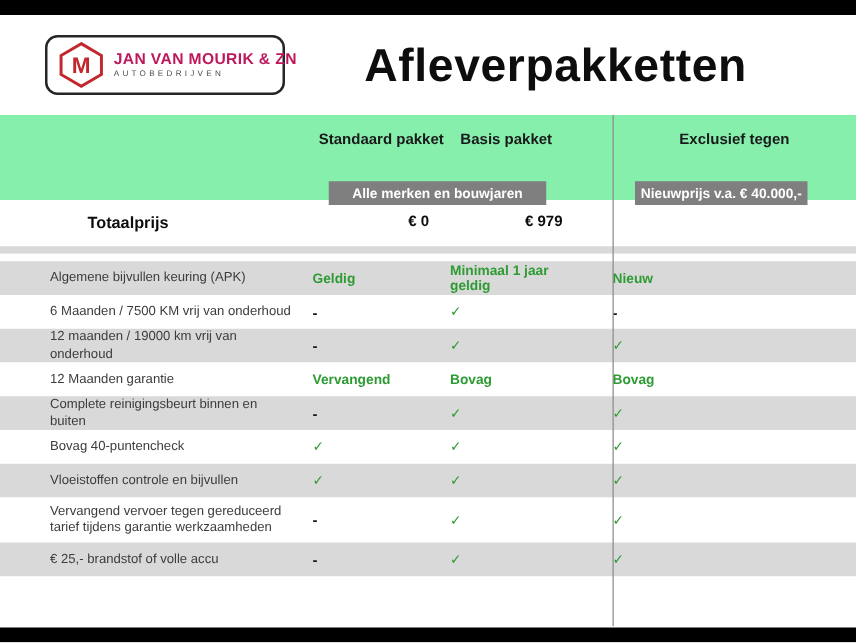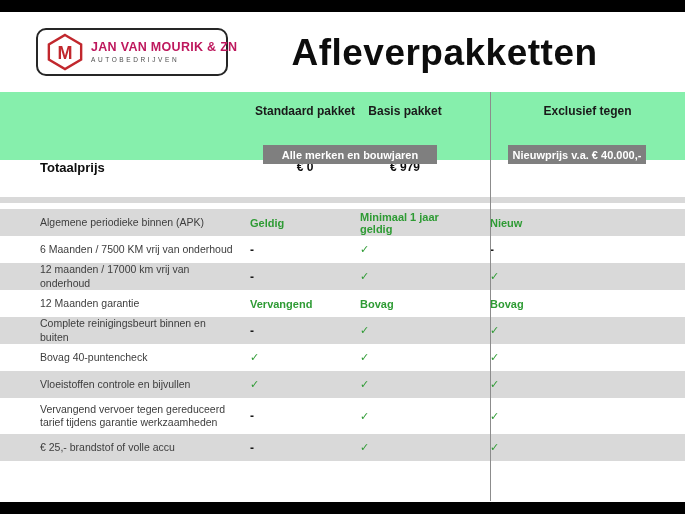--- a/index.html
+++ b/index.html
@@ -33,21 +33,21 @@
   .col-head.basis{left:360px;width:90px;}
   .col-head.excl{left:495px;width:185px;}
   .badge{
     position:absolute;top:33px;height:19px;background:#7f7f7f;color:#ffffff;
     font-size:11px;font-weight:bold;display:flex;align-items:center;justify-content:center;margin-top:20px;
   }
   .badge.left{left:263px;width:174px;}
   .badge.right{left:508px;width:138px;}
 
   
-  .totaal-row{display:flex;height:34px;background:#ffffff;}
+  .totaal-row{display:flex;align-items:center;height:34px;background:#ffffff;padding-left:30px;}
   .t-label{width:250px;padding-left:40px;box-sizing:border-box;font-size:13px;font-weight:bold;color:#0d0d0d;}
   .t-val{font-size:12px;font-weight:bold;color:#0d0d0d;text-align:center;}
   .t-val.std{width:110px;}
   .t-val.basis{width:90px;}
   .t-spacer{width:40px;}
   .t-val.excl{width:195px;}
 
   
   .sep-gap1{height:3px;background:#ffffff;}
   .sep-strip{height:6px;background:#d9d9d9;}
@@ -110,37 +110,37 @@
     <div class="t-spacer"></div>
   </div>
 
   <div class="sep-gap1"></div>
   <div class="sep-strip"></div>
   <div class="sep-gap2"></div>
 
   <div>
 
     <div class="trow gray">
-      <div class="c-label">Algemene periodieke binnen (APK)</div>
+      <div class="c-label">Algemene bijvullen keuring (APK)</div>
       <div class="cell-value std">Geldig</div>
       <div class="cell-value basis">Minimaal 1 jaar geldig</div>
       <div class="c-spacer"></div>
       <div class="cell-value excl">Nieuw</div>
     </div>
 
     <div class="trow white">
       <div class="c-label">6 Maanden / 7500 KM vrij van onderhoud</div>
       <div class="cell-value std dash">-</div>
       <div class="cell-value basis">✓</div>
       <div class="c-spacer"></div>
       <div class="cell-value excl dash">-</div>
     </div>
 
     <div class="trow gray">
-      <div class="c-label">12 maanden / 17000 km vrij van onderhoud</div>
+      <div class="c-label">12 maanden / 19000 km vrij van onderhoud</div>
       <div class="cell-value std dash">-</div>
       <div class="cell-value basis">✓</div>
       <div class="c-spacer"></div>
       <div class="cell-value excl">✓</div>
     </div>
 
     <div class="trow white">
       <div class="c-label">12 Maanden garantie</div>
       <div class="cell-value std">Vervangend</div>
       <div class="cell-value basis">Bovag</div>

